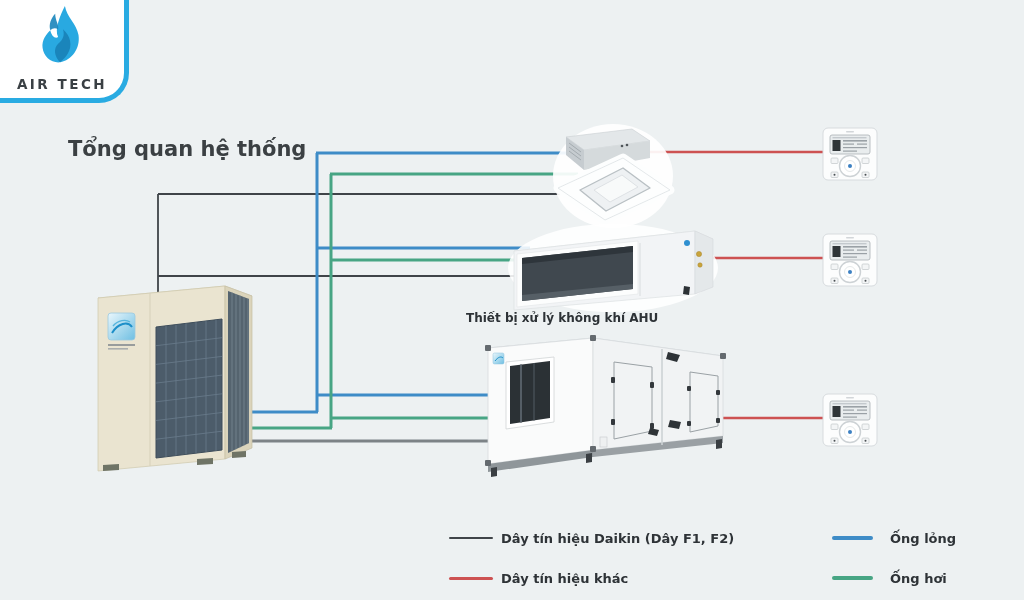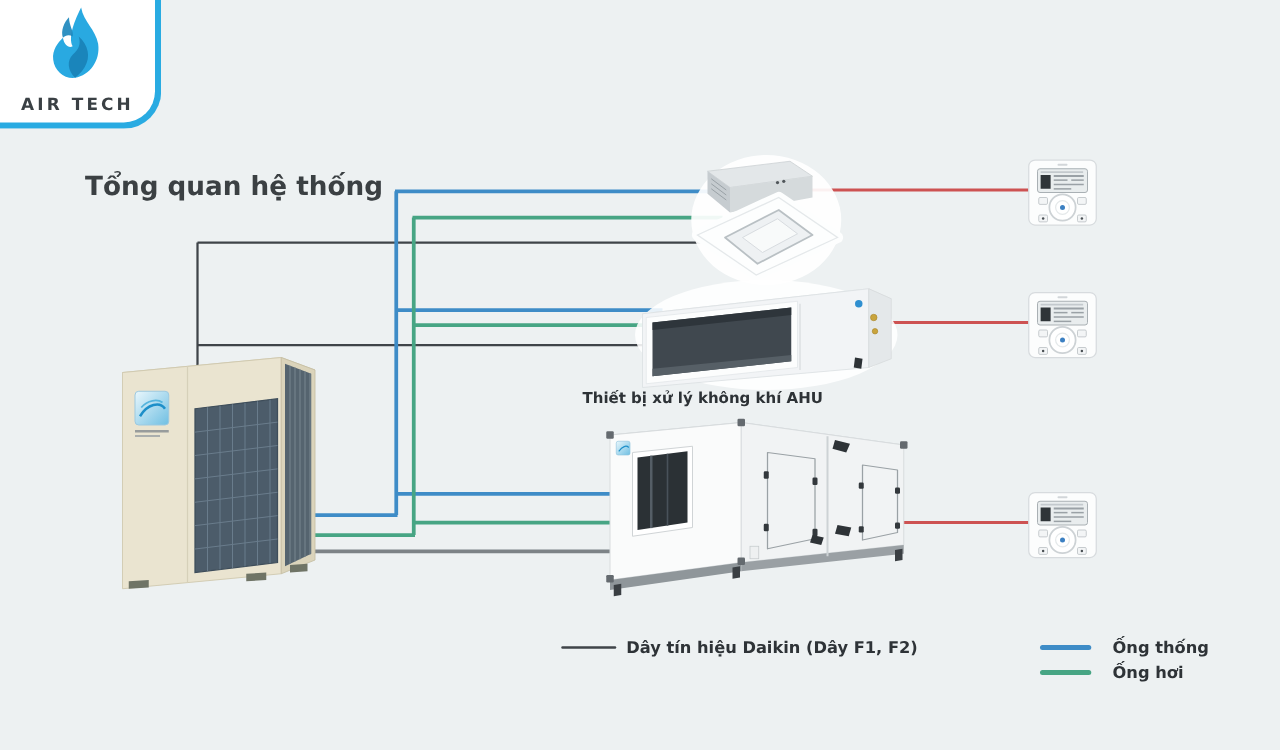--- a/index.html
+++ b/index.html
@@ -24,21 +24,21 @@
   .title{
     position:absolute;left:68px;top:137px;font-size:21px;font-weight:600;color:#3b4043;
   }
   .ahu-label{
     position:absolute;left:466px;top:311px;font-size:12px;font-weight:700;color:#2d3236;
   }
   
   .legend{position:absolute;}
   .legend-left{left:449px;top:508px;}
   .legend-right{left:832px;top:508px;}
-  .lrow{display:flex;align-items:center;height:20px;}
+  .lrow{display:flex;align-items:center;height:20px;margin-top:20px;}
   .swatch{display:inline-block;flex:0 0 auto;}
   .legend-left .swatch{width:44px;margin-right:8px;}
   .legend-right .swatch{width:41px;margin-right:17px;}
   .sw-black{height:2px;background:#3f4449;border-radius:1px;}
   .sw-red{height:3px;background:#cd5252;border-radius:2px;}
   .sw-blue{height:4.5px;background:#3e8cc7;border-radius:3px;}
   .sw-green{height:4.5px;background:#47a584;border-radius:3px;}
   .llabel{font-size:13px;font-weight:700;color:#2e3337;white-space:nowrap;}
 </style>
 </head>
@@ -328,25 +328,29 @@
   </div>
 
   <div class="title">Tổng quan hệ thống</div>
   <div class="ahu-label">Thiết bị xử lý không khí AHU</div>
 
   <div class="legend legend-left">
     <div class="lrow">
       <span class="swatch sw-black"></span>
       <span class="llabel">Dây tín hiệu Daikin (Dây F1, F2)</span>
     </div>
+    <div class="lrow">
+      <span class="swatch sw-red"></span>
+      <span class="llabel">Dây tín hiệu khác</span>
+    </div>
   </div>
   <div class="legend legend-right">
     <div class="lrow">
       <span class="swatch sw-blue"></span>
-      <span class="llabel">Ống thống</span>
+      <span class="llabel">Ống lỏng</span>
     </div>
     <div class="lrow">
       <span class="swatch sw-green"></span>
       <span class="llabel">Ống hơi</span>
     </div>
   </div>
 
 </div>
 
 </body></html>

